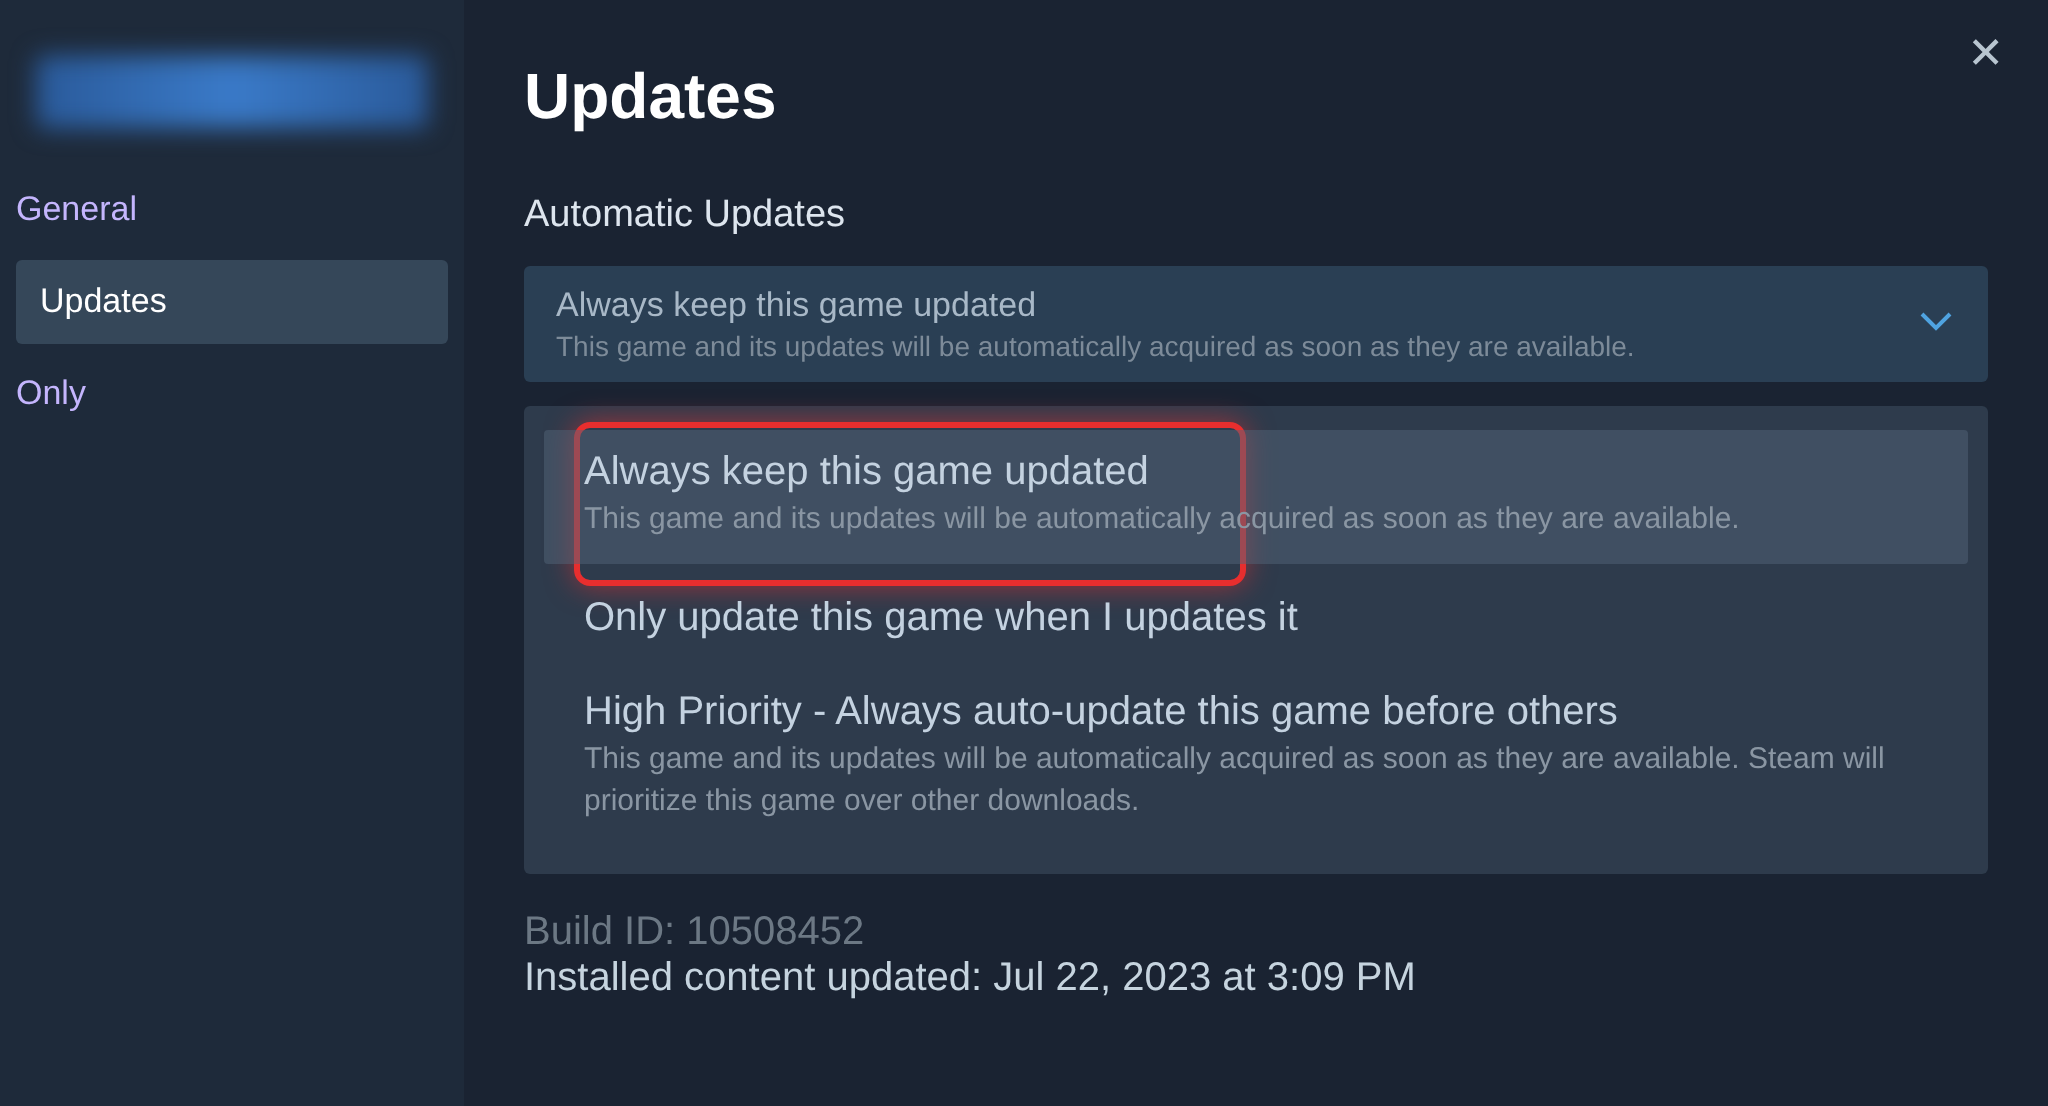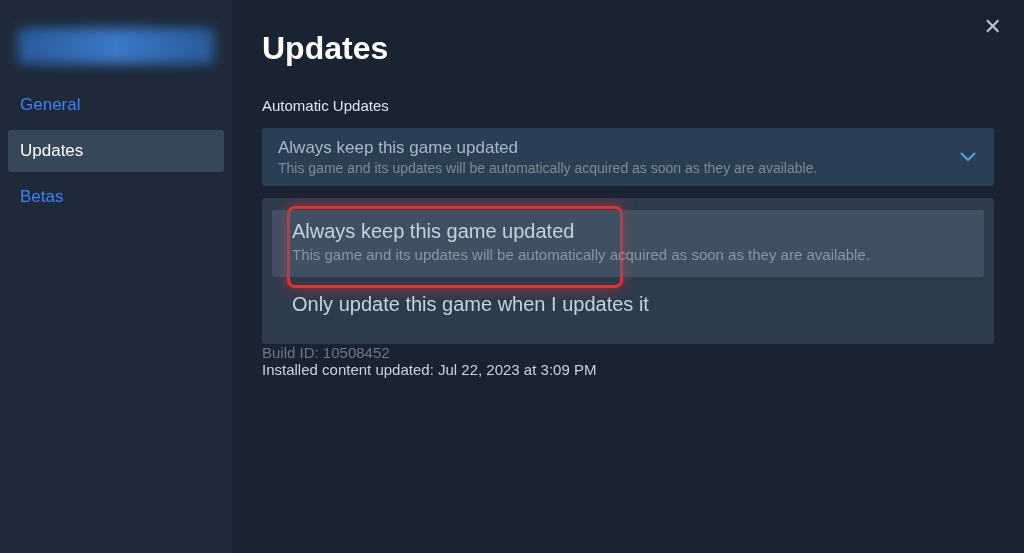--- a/index.html
+++ b/index.html
@@ -21,22 +21,22 @@
     .game-header {
       margin: 0 18px 20px 18px;
       padding: 10px 12px;
       background: rgba(60, 120, 200, 0.15);
       border-radius: 4px;
       height: 36px;
       filter: blur(6px);
       background: linear-gradient(90deg, #2a5a9a, #3a7ac8, #2a5a9a);
     }
     .sidebar-item {
-      padding: 11px 20px;
-      color: #3b82f6;
+      padding: 11px 8px;
+      color: #c4b5fd;
       font-size: 17px;
       cursor: pointer;
       margin-bottom: 4px;
     }
     .sidebar-item.active {
       background: #354759;
       color: #ffffff;
       border-radius: 3px;
       margin: 0 8px 4px 8px;
       padding: 11px 12px;
@@ -58,21 +58,21 @@
       padding: 4px 8px;
     }
     .page-title {
       color: #ffffff;
       font-size: 32px;
       font-weight: 700;
       margin-bottom: 30px;
     }
     .section-title {
       color: #dde5ee;
-      font-size: 15px;
+      font-size: 19px;
       margin-bottom: 14px;
     }
     .dropdown-selected {
       background: #2a3f54;
       border-radius: 3px;
       padding: 10px 44px 10px 16px;
       position: relative;
       cursor: pointer;
       margin-bottom: 0;
     }
@@ -125,33 +125,33 @@
       border-radius: 8px;
       box-shadow: 0 0 14px rgba(232, 46, 46, 0.6);
       pointer-events: none;
       left: 25px;
       top: 8px;
       width: 336px;
       height: 82px;
     }
     .footer-info {
       color: #c6d4df;
-      font-size: 15px;
-      margin-top: 0;
+      font-size: 20px;
+      margin-top: 18px;
     }
     .footer-info .build-line { color: #6c7884; }
   </style>
 </head>
 <body>
 
 <div class="sidebar">
   <div class="game-header"></div>
   <div class="sidebar-item">General</div>
   <div class="sidebar-item active">Updates</div>
-  <div class="sidebar-item">Betas</div>
+  <div class="sidebar-item">Only</div>
 </div>
 
 <div class="main">
   <div class="close-btn">
     <span>✕</span>
   </div>
 
   <h1 class="page-title">Updates</h1>
 
   <div class="section-title">Automatic Updates</div>
@@ -171,19 +171,23 @@
 
     <div class="option highlighted">
       <div class="option-title">Always keep this game updated</div>
       <div class="option-desc">This game and its updates will be automatically acquired as soon as they are available.</div>
     </div>
 
     <div class="option">
       <div class="option-title">Only update this game when I updates it</div>
     </div>
 
+    <div class="option">
+      <div class="option-title">High Priority - Always auto-update this game before others</div>
+      <div class="option-desc">This game and its updates will be automatically acquired as soon as they are available. Steam will prioritize this game over other downloads.</div>
+    </div>
   </div>
 
   <div class="footer-info">
     <div class="build-line">Build ID: 10508452</div>
     <div>Installed content updated: Jul 22, 2023 at 3:09 PM</div>
   </div>
 </div>
 
 </body></html>

